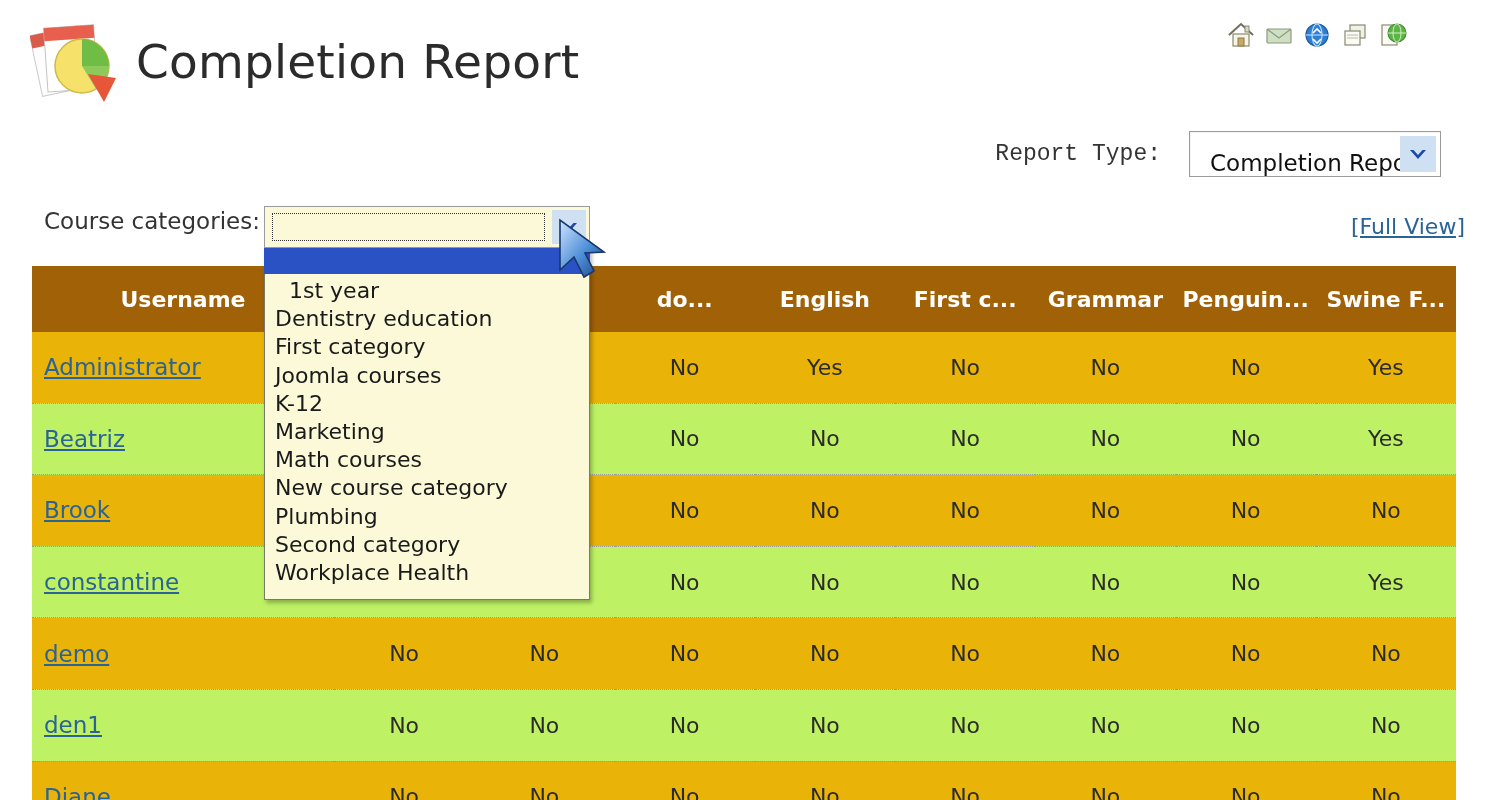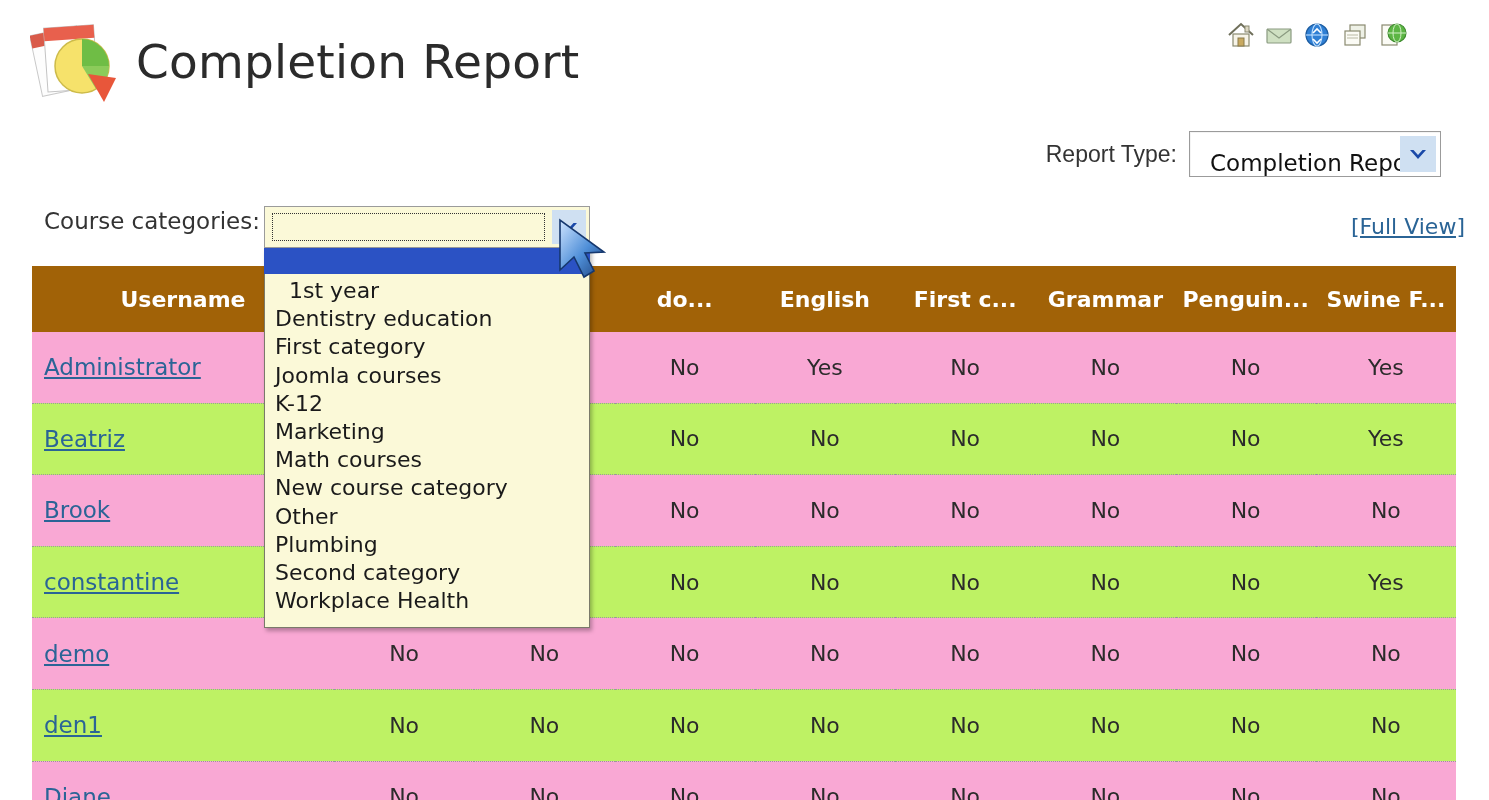--- a/index.html
+++ b/index.html
@@ -65,22 +65,22 @@
   .report-type-row {
     position: absolute;
     right: 48px;
     top: 131px;
     display: flex;
     align-items: center;
   }
   .report-type-label {
     font-size: 23px;
     color: #333;
-    font-family: Liberation Sans, sans-serif;
-    margin-right: 12px;
+    font-family: Liberation Mono, monospace;
+    margin-right: 28px;
     white-space: nowrap;
   }
   .rt-select {
     width: 252px;
     height: 46px;
     border: 1px solid #9b9b9b;
     background: #ffffff;
     box-shadow: inset 1px 1px 0 #f4f4f4;
     display: flex;
     align-items: flex-end;
@@ -231,21 +231,21 @@
   .report-table thead th.username-col { width: 300px; }
   .report-table tbody td {
     height: 68.6px;
     font-size: 22px;
     text-align: center;
     color: #2b2b2b;
     font-family: "DejaVu Sans", sans-serif;
     border-bottom: 1px dotted #9a9a9a;
     background: transparent;
   }
-  .report-table tbody tr.odd td { background: #f9a8d4; }
+  .report-table tbody tr.odd td { background: #eab308; }
   .report-table tbody tr.even td { background: #bef264; }
   .report-table tbody tr:last-child td { border-bottom: none; }
   .report-table tbody td.username-cell {
     text-align: left;
     padding-left: 12px;
   }
   .username-link {
     color: #2a6496;
     text-decoration: underline;
     font-size: 23px;
@@ -447,21 +447,20 @@
   <div class="cc-listbox">
     <div class="cc-option blank"></div>
     <div class="cc-option first-real">1st year</div>
     <div class="cc-option">Dentistry education</div>
     <div class="cc-option">First category</div>
     <div class="cc-option">Joomla courses</div>
     <div class="cc-option">K-12</div>
     <div class="cc-option">Marketing</div>
     <div class="cc-option">Math courses</div>
     <div class="cc-option">New course category</div>
-    <div class="cc-option">Other</div>
     <div class="cc-option">Plumbing</div>
     <div class="cc-option">Second category</div>
     <div class="cc-option last-real">Workplace Health</div>
   </div>
 </div>
 
 <span class="cursor-arrow">
   <svg width="60" height="62" viewBox="0 0 60 62">
     <defs>
       <linearGradient id="curg" x1="0" y1="0" x2="1" y2="1">

